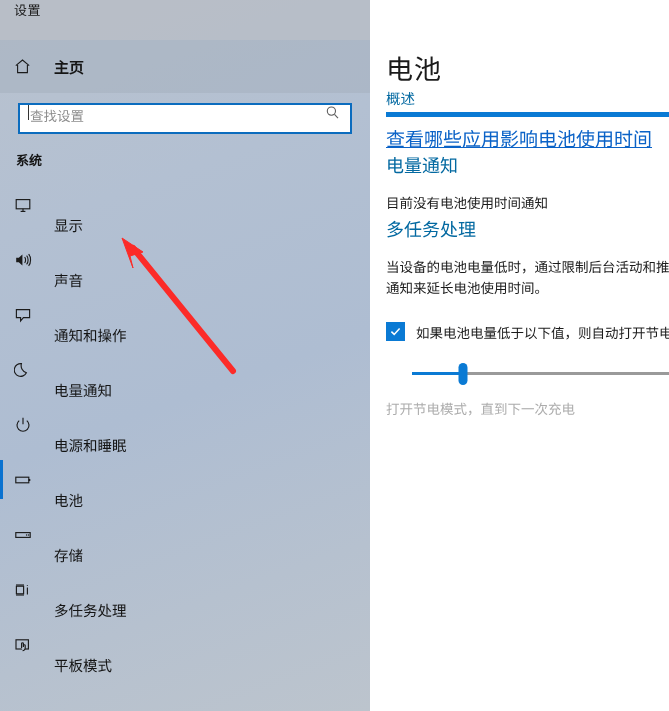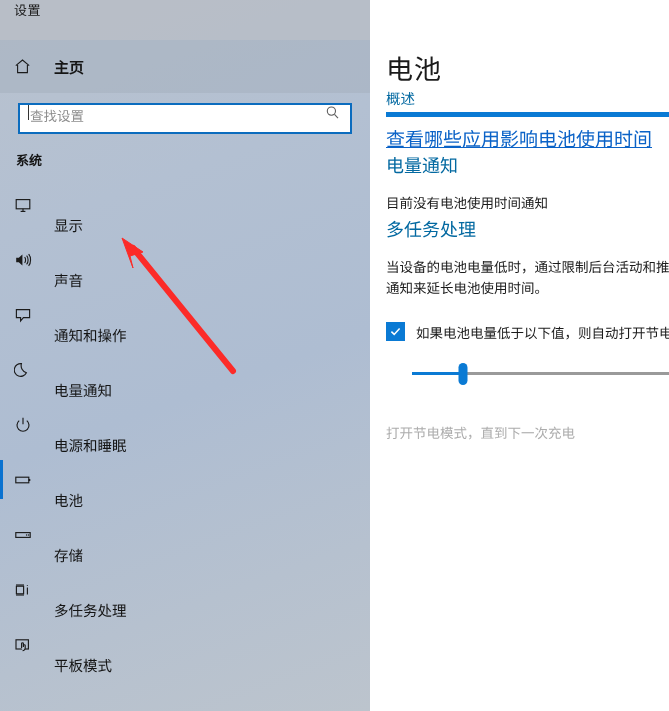--- a/index.html
+++ b/index.html
@@ -256,21 +256,21 @@
     top: 50%;
     width: 9px;
     height: 22px;
     background: #0a7ad4;
     border-radius: 5px;
     transform: translate(-50%, -50%);
   }
   .disabled-text {
     font-size: 13.5px;
     color: #acacac;
-    margin-top: 36px;
+    margin-top: 12px;
     white-space: nowrap;
   }
 </style>
 </head>
 <body>
 
 <div id="app">
 
   <div id="sidebar">
 

